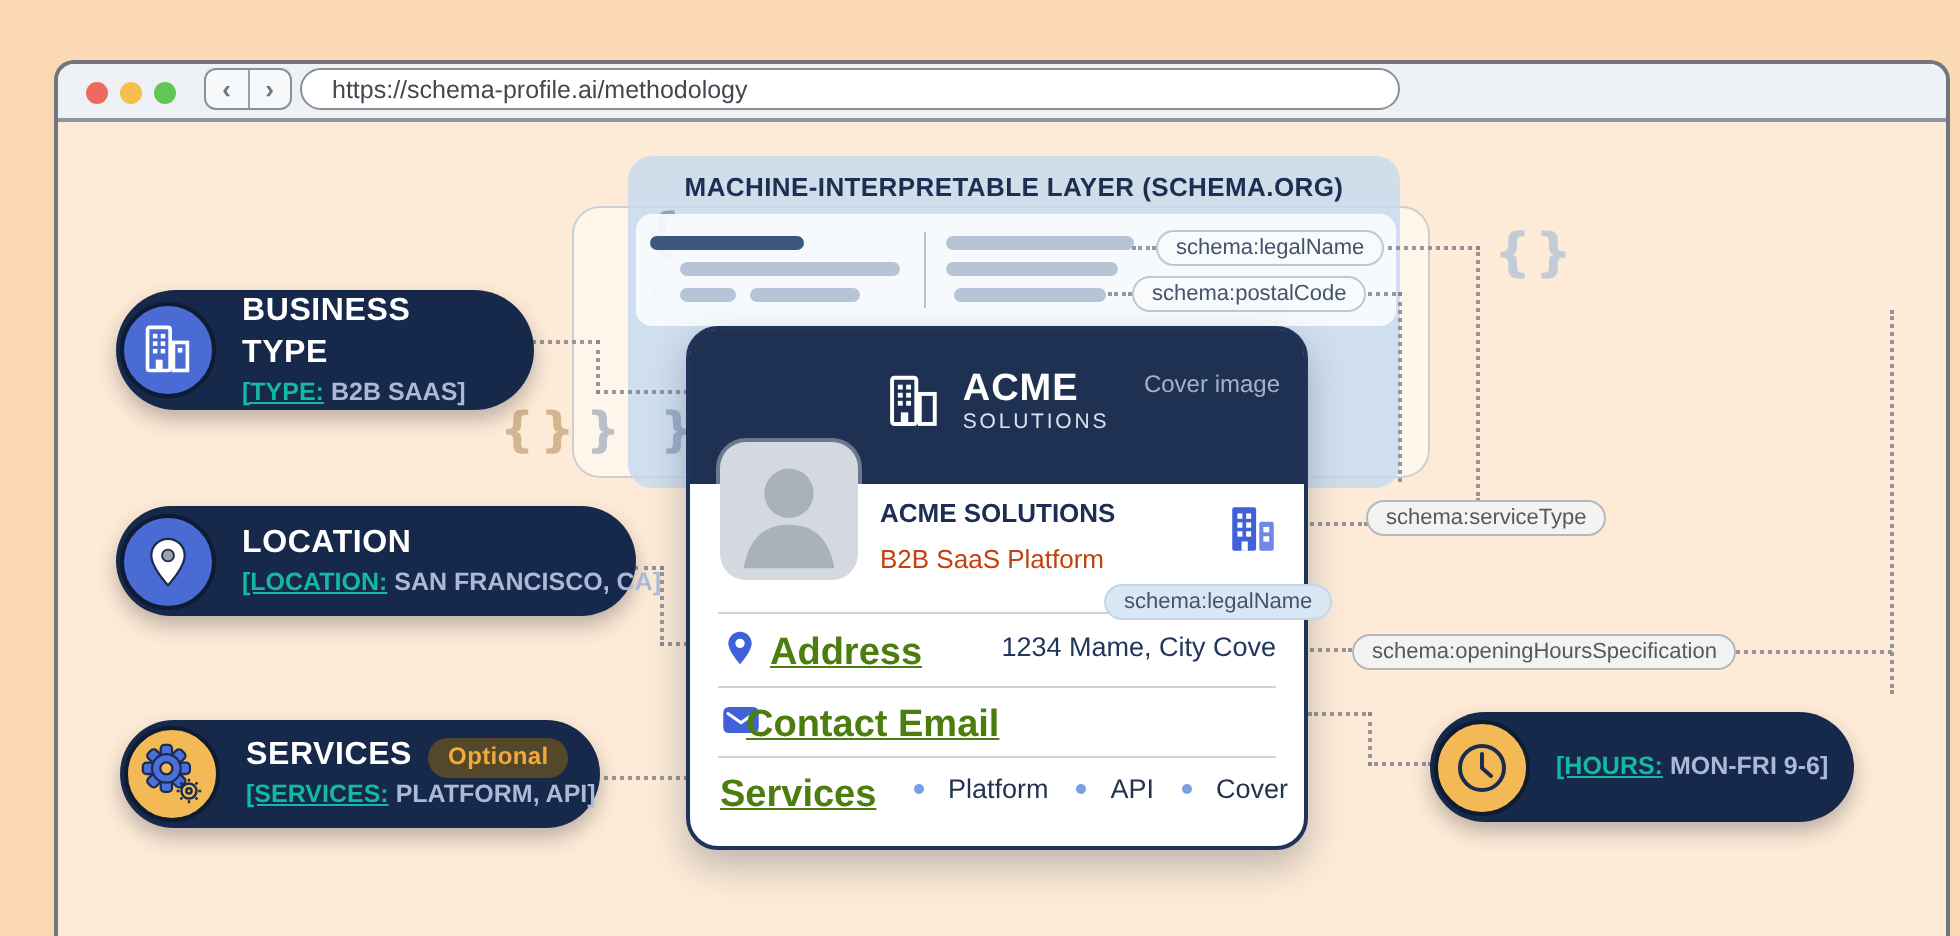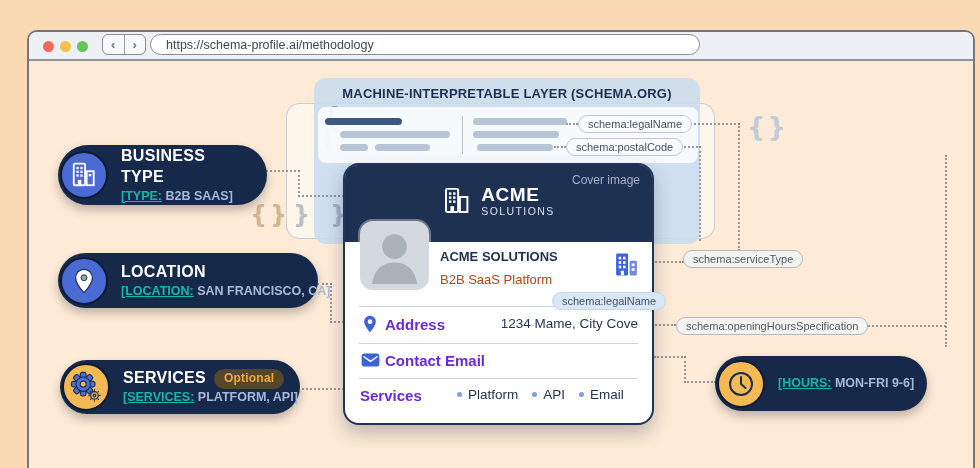--- a/index.html
+++ b/index.html
@@ -49,36 +49,36 @@
   
   .chip { position:absolute; white-space:nowrap; font-size:11px; color:#42546c;
     background:#f8fafc; border:1px solid #bcc9da; border-radius:9px; padding:2px 9px; z-index:25; }
   .chip.grey { background:#f3f3f1; border-color:#b5b8bc; color:#54595f; }
 
   
   .card { position:absolute; left:343px; top:163px; width:311px; height:262px; background:#fff;
     border:2px solid #20335a; border-radius:16px; box-shadow:0 8px 18px rgba(30,40,70,.28); z-index:30; }
   .card-header { position:absolute; left:0; top:0; right:0; height:77px; background:#1e3153;
     border-radius:13px 13px 0 0; }
-  .cover-label { position:absolute; right:12px; top:8px; font-size:12px; color:#a4b2c6; }
+  .cover-label { position:absolute; right:12px; top:20px; font-size:12px; color:#a4b2c6; }
   .logo { position:absolute; left:0; right:0; top:20px; display:flex; align-items:center;
     justify-content:center; gap:9px; }
   .logo-name { font-size:19px; font-weight:700; color:#fff; letter-spacing:.5px; line-height:1; }
   .logo-sub { font-size:10.5px; color:#dbe3ee; letter-spacing:1.4px; line-height:1; margin-top:2px; }
   .avatar { position:absolute; left:15px; top:56px; width:69px; height:69px; border-radius:13px;
     background:#d3d9df; overflow:hidden; box-shadow:0 0 0 2px rgba(255,255,255,.35); }
   .card-title { position:absolute; left:95px; top:84px; font-size:13px; font-weight:800; color:#1c2e52; }
   .card-subtitle { position:absolute; left:95px; top:107px; font-size:13px; color:#c2410c; }
   .card-bld-icon { position:absolute; left:268px; top:86px; width:27px; height:27px; }
   .chip.oncard { left:207px; top:127px; background:#d9e6f4; border-color:#c4d6ea; z-index:5; position:absolute; }
   .card-div { position:absolute; left:14px; right:14px; height:1px; background:#ccd4de; }
-  .row-label { position:absolute; font-size:15px; font-weight:700; color:#6d28d9; }
+  .row-label { position:absolute; font-size:19px; font-weight:700; color:#4d7c0f;text-decoration:underline; }
   .row-value { position:absolute; right:14px; font-size:13.5px; color:#22365c; }
   .svc-items { position:absolute; left:112px; top:222px; display:flex; gap:14px; align-items:center; }
-  .svc-item { display:flex; align-items:center; gap:6px; font-size:13.5px; color:#233350; }
+  .svc-item { display:flex; align-items:center; gap:12px; font-size:13.5px; color:#233350; }
   .svc-dot { width:5px; height:5px; border-radius:50%; background:#7aa0e4; }
 
   
   .pill { position:absolute; background:#16294a; border-radius:40px; display:flex; align-items:center;
     box-shadow:0 5px 10px rgba(45,40,50,.3); z-index:40; }
   .pill-circle { width:48px; height:48px; border-radius:50%; margin:2px; border:2px solid #0d1b33;
     display:flex; align-items:center; justify-content:center; flex:none; }
   .pill-circle.blue { background:#4a6ad4; }
   .pill-circle.orange { background:#f3b954; }
   .pill-text { padding:0 18px 0 11px; line-height:1.3; }
@@ -216,36 +216,36 @@
       <circle cx="12" cy="11" r="4" fill="#fff"></circle>
     </svg>
     <div class="row-label" style="left:40px; top:151px;">Address</div>
     <div class="row-value" style="top:151px;">1234 Mame, City Cove</div>
 
     <div class="card-div" style="top:178px;"></div>
     <svg style="position:absolute; left:16px; top:188px;" width="19" height="14" viewBox="0 0 20 15">
       <rect x="0.5" y="0.5" width="19" height="14" rx="3" fill="#3f62d8"></rect>
       <path d="M3 4l7 5 7-5" stroke="#fff" stroke-width="1.6" fill="none" stroke-linecap="round" stroke-linejoin="round"></path>
     </svg>
-    <div class="row-label" style="left:40px; top:187px;">Contact Email</div>
+    <div class="row-label" style="left:28px; top:187px;">Contact Email</div>
 
     <div class="card-div" style="top:213px;"></div>
     <div class="row-label" style="left:15px; top:222px;">Services</div>
     <div class="svc-items">
       <div class="svc-item">
           <span class="svc-dot"></span>
           <span>Platform</span>
         </div>
       <div class="svc-item">
           <span class="svc-dot"></span>
           <span>API</span>
         </div>
       <div class="svc-item">
           <span class="svc-dot"></span>
-          <span>Email</span>
+          <span>Cover</span>
         </div>
     </div>
   </div>
 
   <div class="pill" style="left:58px; top:145px; width:209px; height:60px;">
     <div class="pill-circle blue">
       <svg width="28" height="28" viewBox="0 0 26 26">
         <rect x="3.5" y="2.5" width="10.5" height="20" rx="1" fill="none" stroke="#fff" stroke-width="1.7"></rect>
         <rect x="6" y="5.5" width="2.1" height="2.1" fill="#fff"></rect>
           <rect x="9.6" y="5.5" width="2.1" height="2.1" fill="#fff"></rect>

